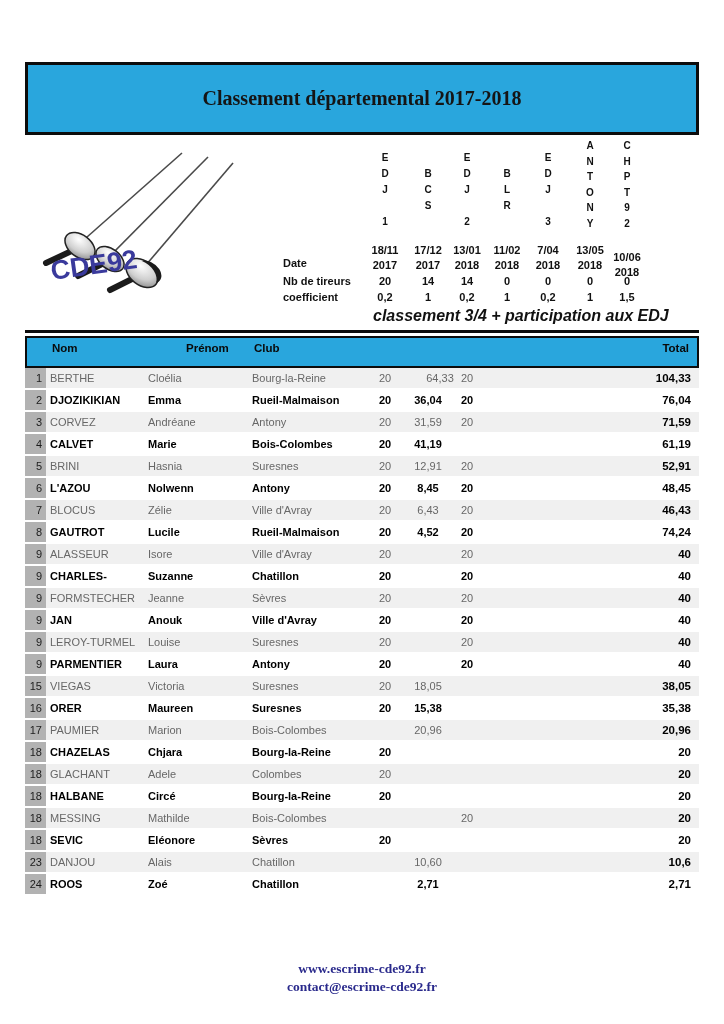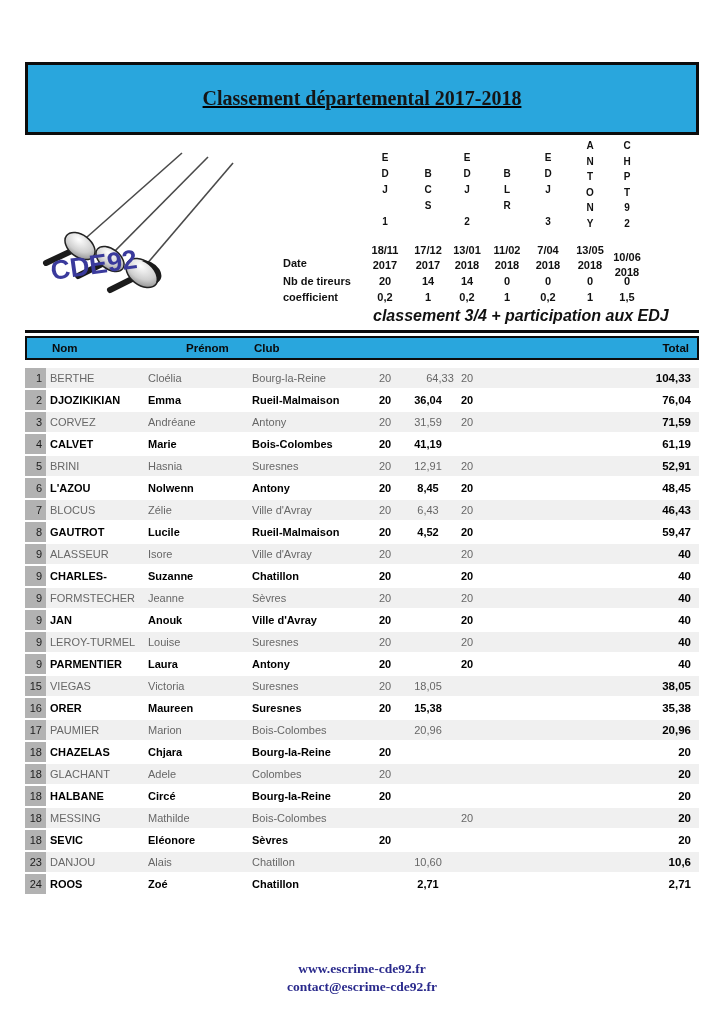--- a/index.html
+++ b/index.html
@@ -2,40 +2,40 @@
 <html><head>
 <meta charset="utf-8">
 <style>
   html,body{margin:0;padding:0;background:#fff;}
   .page{position:relative;width:724px;height:1024px;background:#ffffff;overflow:hidden;
         font-family:"Liberation Sans",sans-serif;color:#000;}
 
   
   .title-box{position:absolute;left:25px;top:62px;width:674px;height:73px;
              background:#29a6dd;border:3px solid #0c0c0c;box-sizing:border-box;
-             display:flex;flex-direction:column;align-items:center;justify-content:center;gap:9px;text-decoration:underline;}
+             display:flex;flex-direction:column;align-items:center;justify-content:center;gap:9px;}
   .title-line1{font-family:"Liberation Serif",serif;font-weight:bold;font-size:20px;color:#151515;}
   .title-line2{font-family:"Liberation Serif",serif;font-weight:bold;font-size:18px;color:#151515;}
 
   
   .logo{position:absolute;left:30px;top:145px;width:210px;height:170px;}
 
   
   .stack{position:absolute;width:44px;text-align:center;font-size:10px;font-weight:bold;
          line-height:16px;white-space:pre-line;color:#111;}
   .stack.tall{line-height:15.5px;}
   .hdr-label{position:absolute;font-size:11px;font-weight:bold;color:#111;}
   .date-cell{position:absolute;width:48px;text-align:center;font-size:11px;font-weight:bold;
              line-height:15px;white-space:pre-line;color:#111;}
   .num-cell{position:absolute;width:48px;text-align:center;font-size:11px;font-weight:bold;color:#111;}
   .note{position:absolute;left:373px;top:307px;font-size:16px;font-weight:bold;font-style:italic;color:#111;}
 
   
   .top-rule{position:absolute;left:25px;top:330px;width:674px;height:3px;background:#0c0c0c;}
-  .thead{position:absolute;left:25px;top:336px;width:674px;height:24px;background:#29a6dd;
+  .thead{position:absolute;left:25px;top:336px;width:674px;height:32px;background:#29a6dd;
          border:2px solid #0c0c0c;box-sizing:border-box;}
   .thead span{position:absolute;top:2px;font-size:11.5px;font-weight:bold;color:#0a0a0a;line-height:17px;}
   .th-nom{left:25px;} .th-prenom{left:123px;padding-left:36px;} .th-club{left:227px;} .th-total{right:8px;}
 
   
   .rows{position:absolute;left:0;top:368px;width:724px;}
   .row{position:relative;height:22px;}
   .row .bg{position:absolute;left:46px;top:0;height:20px;width:653px;}
   .row.odd .bg{background:#f0f0f0;}
   .row.even .bg{background:#ffffff;}
@@ -245,21 +245,21 @@
       </div>
       <div class="row even">
         <div class="bg"></div>
         <div class="rank">8</div>
         <div class="cell nom">GAUTROT</div>
         <div class="cell prenom">Lucile</div>
         <div class="cell club">Rueil-Malmaison</div>
         <div class="cell score" style="left: 361px;">20</div>
         <div class="cell score" style="left: 404px;">4,52</div>
         <div class="cell score" style="left: 443px;">20</div>
-        <div class="cell total">59,47</div>
+        <div class="cell total">74,24</div>
       </div>
       <div class="row odd">
         <div class="bg"></div>
         <div class="rank">9</div>
         <div class="cell nom">ALASSEUR</div>
         <div class="cell prenom">Isore</div>
         <div class="cell club">Ville d'Avray</div>
         <div class="cell score" style="left: 361px;">20</div>
         <div class="cell score" style="left: 443px;">20</div>
         <div class="cell total">40</div>

